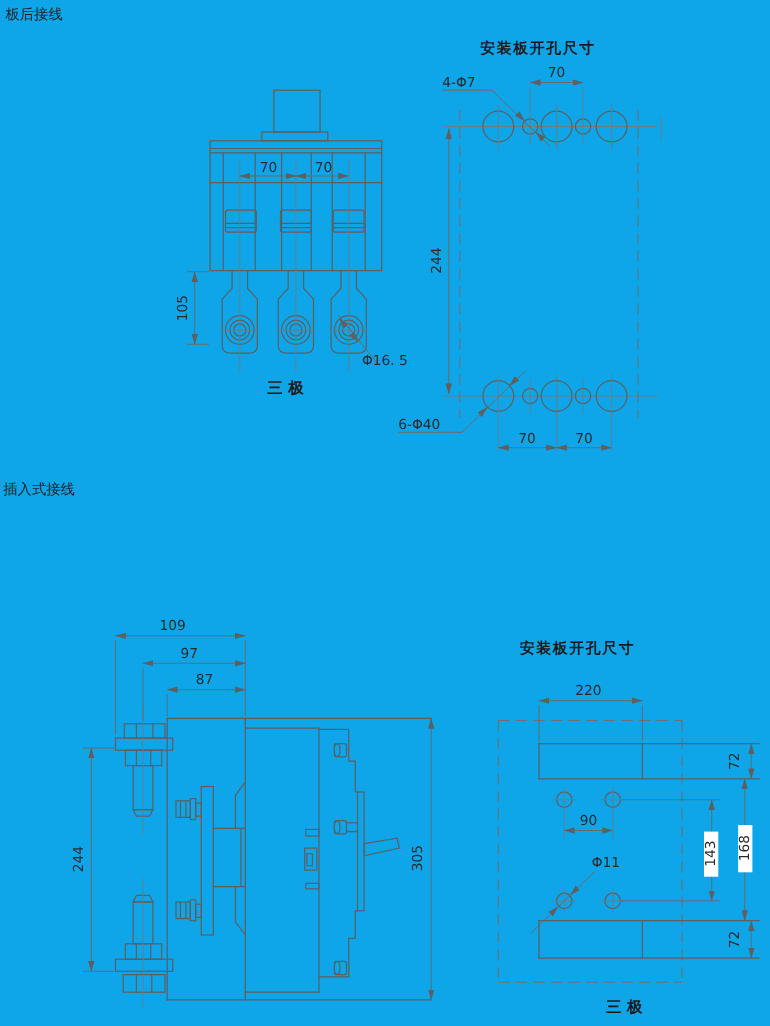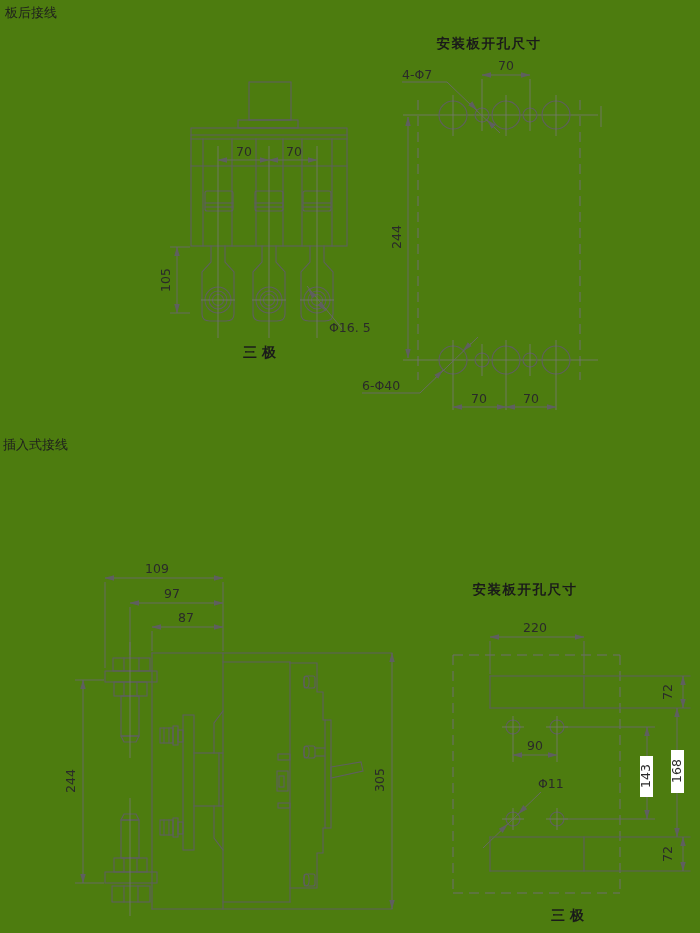--- a/index.html
+++ b/index.html
@@ -1,16 +1,16 @@
 <!DOCTYPE html>
 <html><head>
 <meta charset="utf-8">
 <style>
   html,body{margin:0;padding:0;background:#ffffff;}
-  .wrap{width:700px;height:933px;position:relative;background:#4d7c0f;overflow:hidden;}
+  .wrap{width:700px;height:933px;position:relative;background:#0ea5e9;overflow:hidden;}
   svg{display:block;}
   .ln{stroke:#5f5f5f;stroke-width:1.1;fill:none;stroke-linecap:square;}
   .thin{stroke:#787878;stroke-width:0.75;fill:none;}
   .dim{stroke:#6a6a6a;stroke-width:0.9;fill:none;}
   .dash{stroke:#6f6f6f;stroke-width:1;fill:none;stroke-dasharray:10 6;}
   .num{fill:#2a2a2a;font-family:"DejaVu Sans","Liberation Sans",sans-serif;font-size:12.5px;}
   .cn{fill:#1e1e1e;font-family:"Liberation Sans","DejaVu Sans",sans-serif;font-size:13px;}
   .title{fill:#1a1a1a;font-family:"Liberation Sans","DejaVu Sans",sans-serif;font-size:13.5px;font-weight:600;letter-spacing:1.5px;}
   .cap{fill:#1a1a1a;font-family:"Liberation Sans","DejaVu Sans",sans-serif;font-size:14px;font-weight:600;letter-spacing:5px;}
   .mid{text-anchor:middle;}

